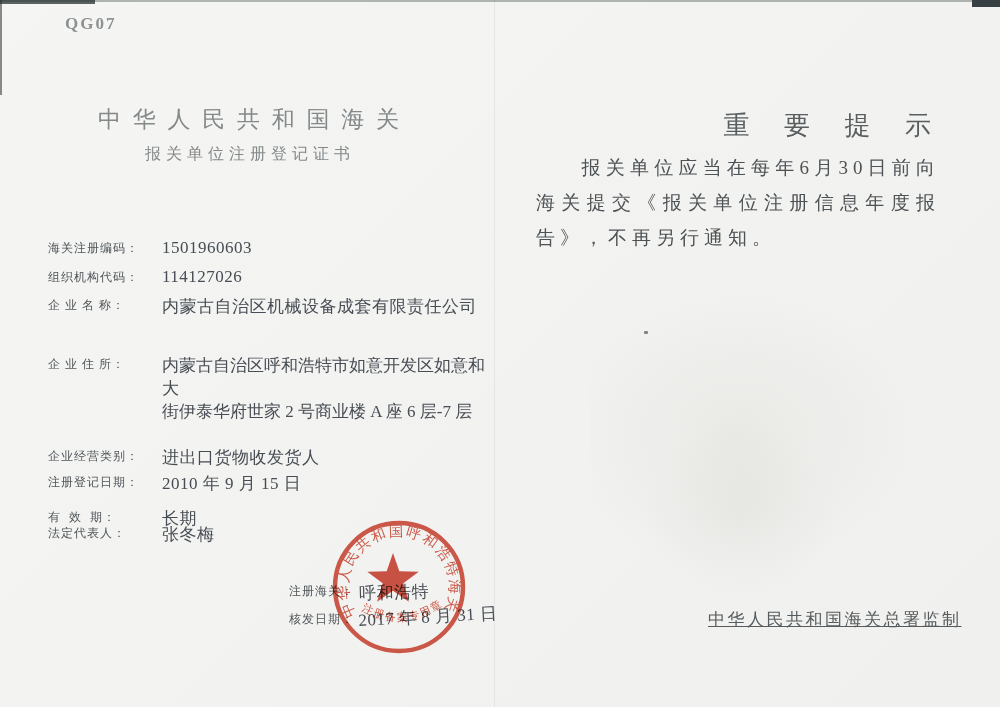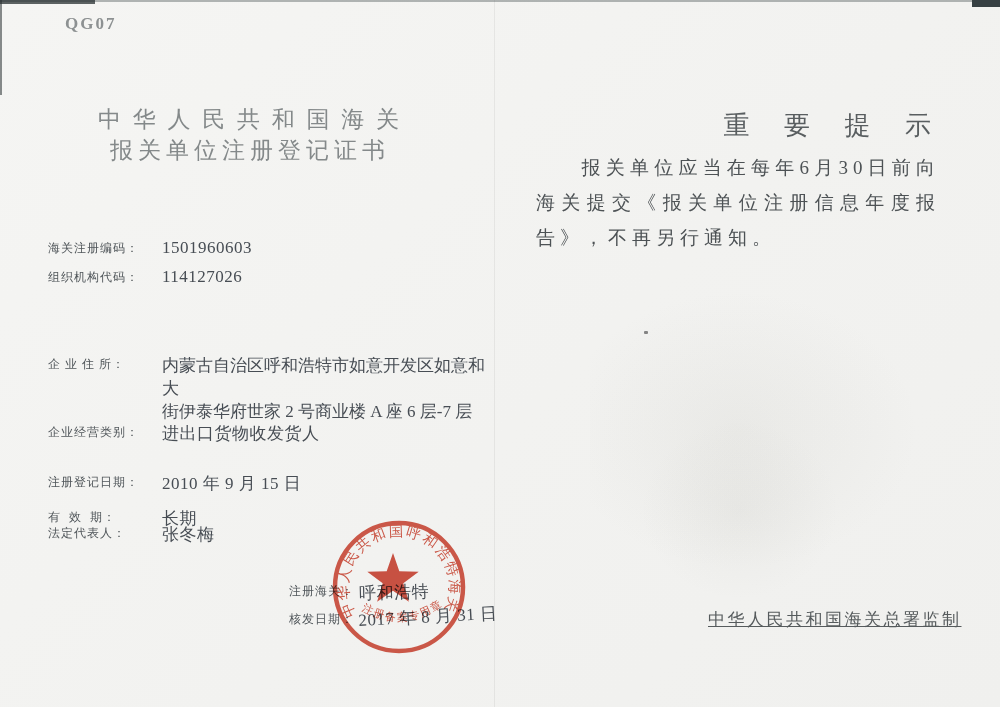--- a/index.html
+++ b/index.html
@@ -27,30 +27,30 @@
   .speck         { position: absolute; left: 644px; top: 331px; width: 4px; height: 3px; background: rgba(60,60,60,0.6); border-radius: 1px; }
 
   .form-code {
     position: absolute; left: 49px; top: 14px;
     font-size: 17px; font-weight: bold; letter-spacing: 2px;
     color: #8d9192;
     margin-left: 16px;
   }
   .title-block { position: absolute; left: 40px; top: 104px; width: 420px; text-align: center; color: #84898a; }
   .title-line1 { font-size: 23px; letter-spacing: 3px; white-space: pre-wrap; }
-  .title-line2 { font-size: 23px; letter-spacing: 5px; }
+  .title-line2 { font-size: 16px; letter-spacing: 5px; margin-top: 9px; }
 
   .row { position: absolute; left: 48px; white-space: nowrap; }
   .lbl { display: inline-block; width: 114px; font-size: 12px; color: #50565a; letter-spacing: 1px; white-space: pre-wrap; vertical-align: top; }
   .val { display: inline-block; font-size: 17px; color: #474d54; letter-spacing: 0.5px; vertical-align: top; position: relative; top: -2px; }
   .row-reg   { top: 240px; }
   .row-org   { top: 269px; }
   .row-name  { top: 297px; }
   .row-addr  { top: 356px; }
-  .row-cat   { top: 424px; text-decoration: underline; }
+  .row-cat   { top: 448px; text-decoration: underline; }
   .row-rdate { top: 474px; }
   .row-legal { top: 481px; margin-top: 44px; }
   .row-valid { top: 509px; }
   .row-rcust { left: 289px; top: 583px; }
   .row-idate { left: 289px; top: 611px; }
   .row-rcust .lbl, .row-idate .lbl { width: 70px; }
   .addr-val { display: inline-block; width: 336px; white-space: normal; font-size: 17px; color: #474d54; vertical-align: top; position: relative; top: -2px; }
   .addr-line { line-height: 23px; }
   .tilt-1 { transform: rotate(-1.5deg); }
   .tilt-3 { transform: rotate(-3deg); transform-origin: left bottom; }
@@ -98,20 +98,23 @@
   </div>
 
   <div class="row row-reg">
     <span class="lbl">海关注册编码：</span><span class="val">1501960603</span>
   </div>
 
   <div class="row row-org">
     <span class="lbl">组织机构代码：</span><span class="val">114127026</span>
   </div>
 
+  <div class="row row-name">
+    <span class="lbl">企 业 名 称：</span><span class="val">内蒙古自治区机械设备成套有限责任公司</span>
+  </div>
 
   <div class="row row-addr">
     <span class="lbl">企 业 住 所：</span><span class="addr-val"><span class="addr-line">内蒙古自治区呼和浩特市如意开发区如意和大</span><br><span class="addr-line">街伊泰华府世家 2 号商业楼 A 座 6 层-7 层</span></span>
   </div>
 
   <div class="row row-cat">
     <span class="lbl">企业经营类别：</span><span class="val">进出口货物收发货人</span>
   </div>
 
   <div class="row row-rdate">

